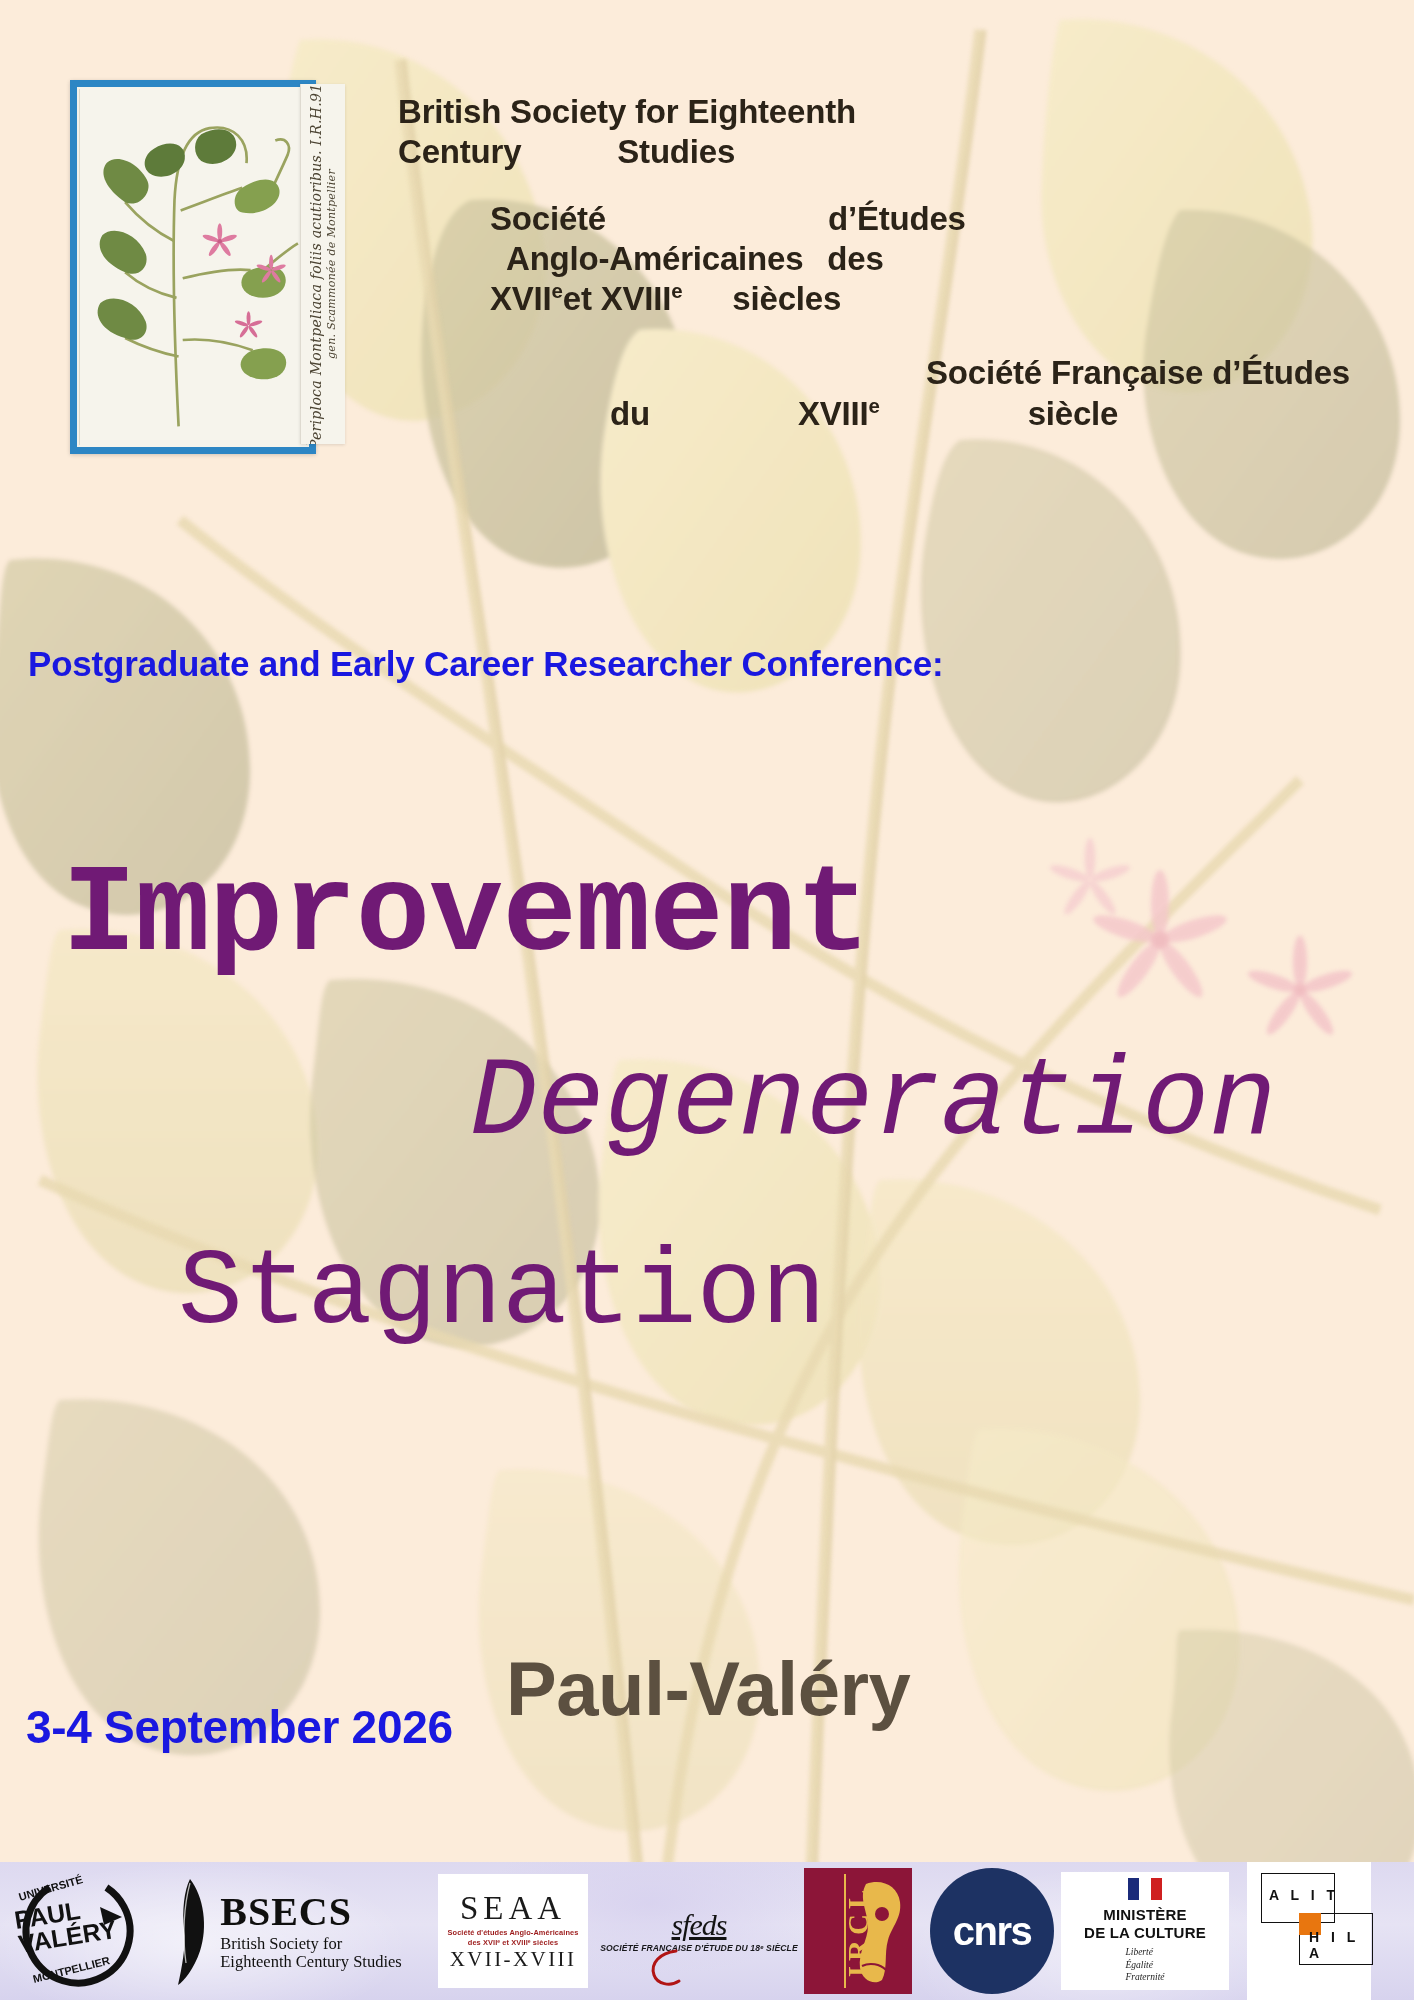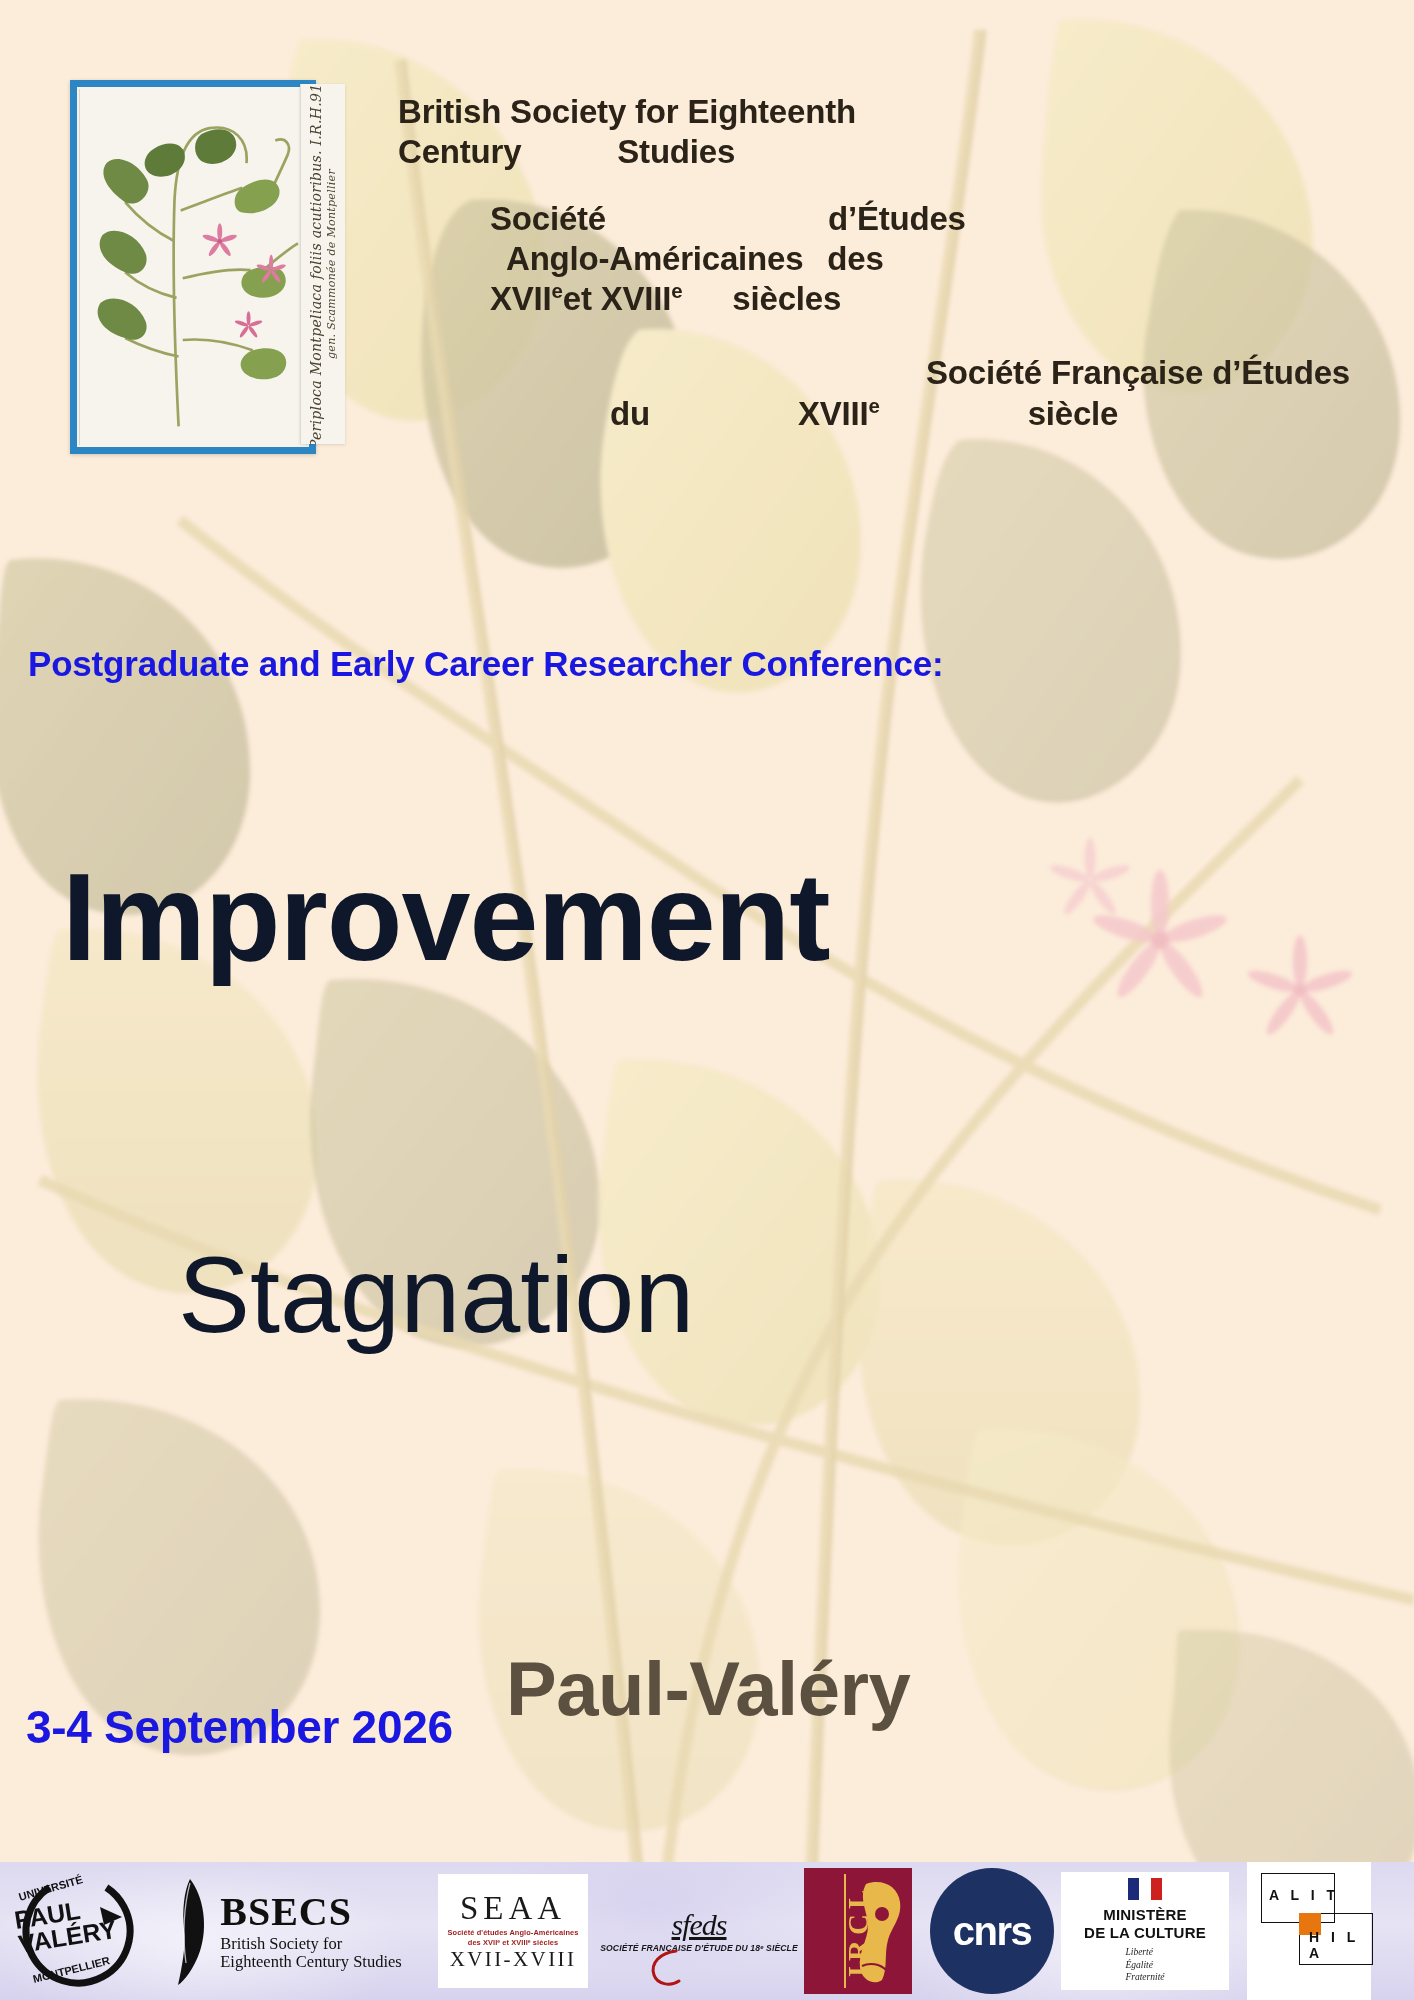--- a/index.html
+++ b/index.html
@@ -78,21 +78,21 @@
   
   .conf-line{
     position:absolute;left:28px;top:644px;
     font-size:35px;font-weight:bold;
     color:#1a18e0;
     letter-spacing:-0.2px;
     white-space:nowrap;
   }
 
   
-  .kw{position:absolute;color:#0f172a;font-family:Liberation Sans, sans-serif;white-space:nowrap;}
+  .kw{position:absolute;color:#701a75;font-family:Liberation Mono, monospace;white-space:nowrap;}
   .kw-improvement{
     left:62px;top:846px;
     font-size:124px;font-weight:bold;
     letter-spacing:-1px;
   }
   .kw-degeneration{
     left:470px;top:1040px;
     font-size:112px;font-style:italic;font-weight:normal;
     letter-spacing:0px;
   }
@@ -390,20 +390,21 @@
     <div class="soc-line soc-sfeds2">
       <span>du</span>
       <span><span>XVIII</span><sup class="ord">e</sup></span>
       <span>siècle</span>
     </div>
   </div>
 
   <div class="conf-line">Postgraduate and Early Career Researcher Conference:</div>
 
   <div class="kw kw-improvement">Improvement</div>
+  <div class="kw kw-degeneration">Degeneration</div>
   <div class="kw kw-stagnation">Stagnation</div>
 
   <div class="univ2">Paul-Valéry</div>
   <div class="dates">3-4 September 2026</div>
 
   <div class="logo-strip">
 
     <div class="logo lg-pv">
       <svg viewBox="0 0 148 128" aria-hidden="true">
         <circle cx="74" cy="64" r="52" fill="none" stroke="#111" stroke-width="7" stroke-dasharray="240 60" transform="rotate(-28 74 64)"></circle>

